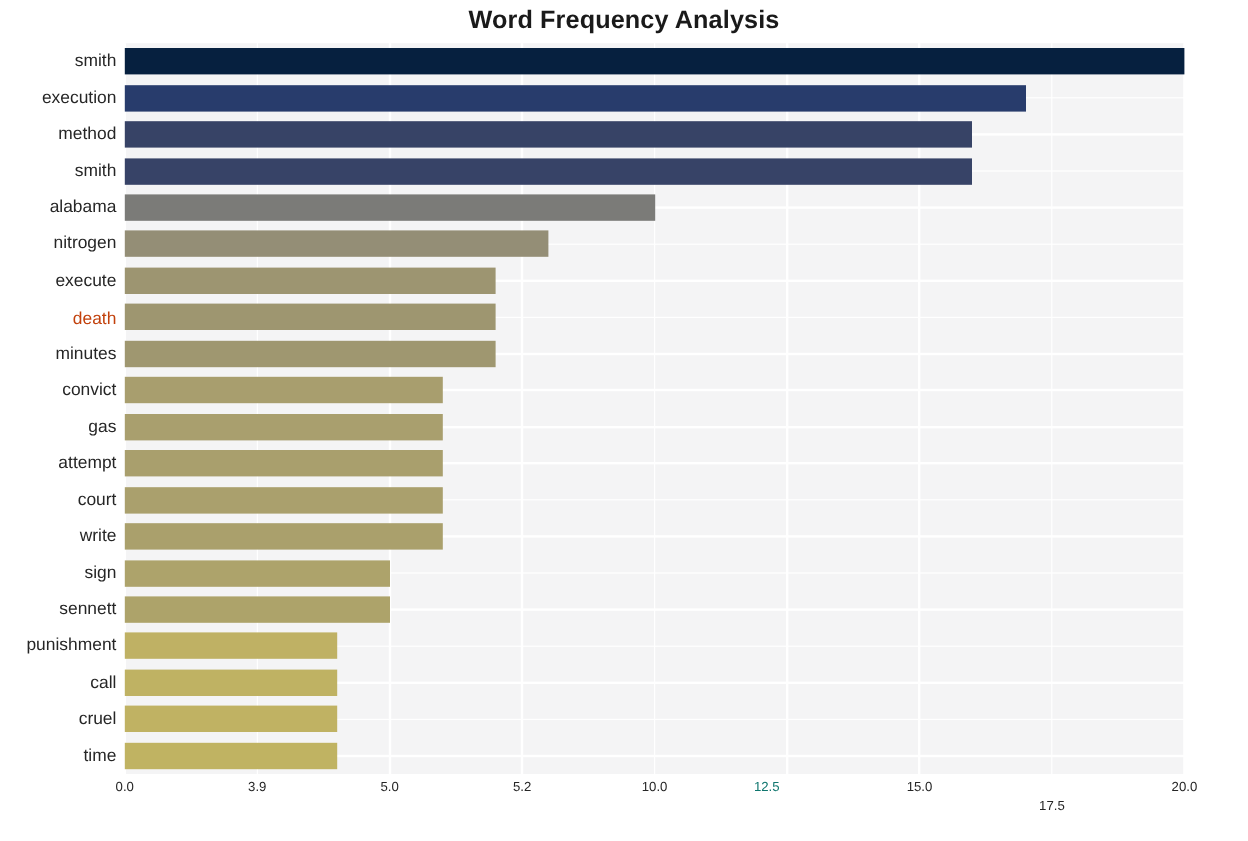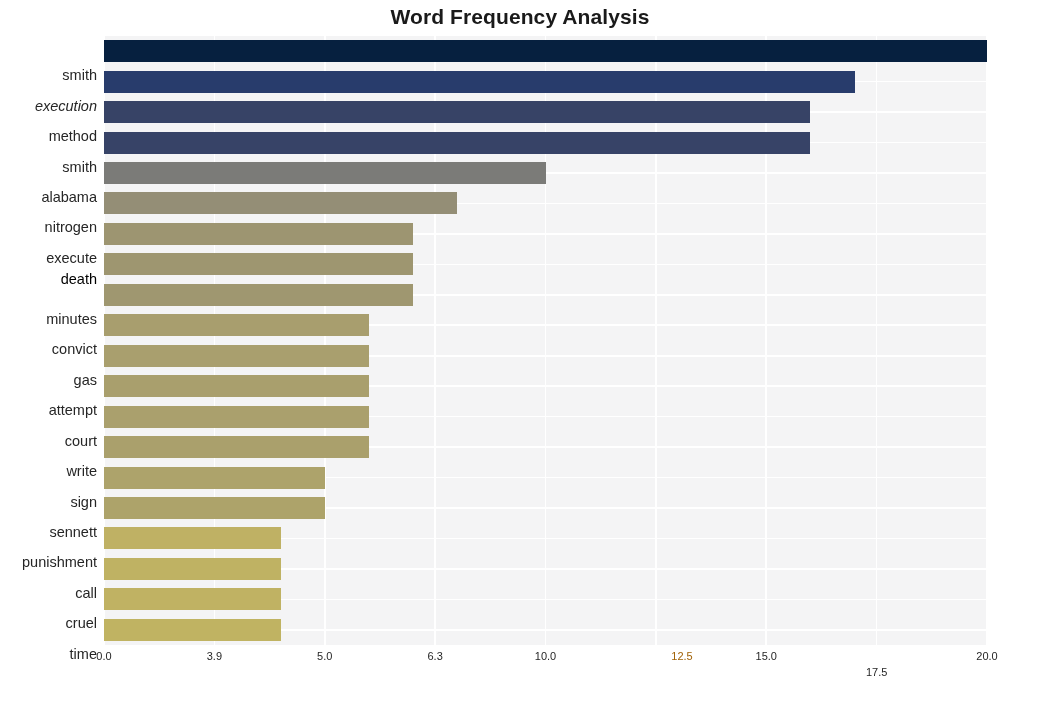--- a/index.html
+++ b/index.html
@@ -61,21 +61,21 @@
   .ylabel {
     position: absolute;
     right: 1047px;
     text-align: right;
     font-size: 14.5px;
     color: #262626;
     white-space: nowrap;
     height: 22px;
     line-height: 22px;
   }
-  #ytick-wrap { position: absolute; left: 0; top: 36px; width: 1040px; height: 609px; margin-top: 24px; }
+  #ytick-wrap { position: absolute; left: 0; top: 36px; width: 1040px; height: 609px; }
   #ytick-wrap .ylabel { right: 943px; }
   .xtick {
     position: absolute;
     top: 650px;
     font-size: 11px;
     color: #262626;
     text-align: center;
     width: 80px;
     margin-left: -40px;
   }
@@ -147,46 +147,46 @@
         <div class="bar" title="sennett: 5" style="top: 460.975px; width: 220.75px; background: rgb(173, 163, 106);"></div>
         <div class="bar" title="punishment: 4" style="top: 491.425px; width: 176.6px; background: rgb(191, 177, 100);"></div>
         <div class="bar" title="call: 4" style="top: 521.875px; width: 176.6px; background: rgb(191, 178, 99);"></div>
         <div class="bar" title="cruel: 4" style="top: 552.325px; width: 176.6px; background: rgb(192, 178, 99);"></div>
         <div class="bar" title="time: 4" style="top: 582.775px; width: 176.6px; background: rgb(192, 179, 98);"></div>
       </div>
   </div>
 
   <div id="ytick-wrap">
       <div class="ylabel" style="top: 4.225px; color: rgb(38, 38, 38);">smith</div>
-      <div class="ylabel" style="top: 34.675px; color: rgb(38, 38, 38); font-style: italic;">execution</div>
+      <div class="ylabel" style="top: 34.675px; color: rgb(38, 38, 38);">execution</div>
       <div class="ylabel" style="top: 65.125px; color: rgb(38, 38, 38);">method</div>
       <div class="ylabel" style="top: 95.575px; color: rgb(38, 38, 38);">smith</div>
       <div class="ylabel" style="top: 126.025px; color: rgb(38, 38, 38);">alabama</div>
       <div class="ylabel" style="top: 156.475px; color: rgb(38, 38, 38);">nitrogen</div>
       <div class="ylabel" style="top: 186.925px; color: rgb(38, 38, 38);">execute</div>
-      <div class="ylabel" style="top: 208px; color: #000000; text-align: center;">death</div>
+      <div class="ylabel" style="top: 219px; color: #c2410c; text-align: center;">death</div>
       <div class="ylabel" style="top: 247.825px; color: rgb(38, 38, 38);">minutes</div>
       <div class="ylabel" style="top: 278.275px; color: rgb(38, 38, 38);">convict</div>
       <div class="ylabel" style="top: 308.725px; color: rgb(38, 38, 38);">gas</div>
       <div class="ylabel" style="top: 339.175px; color: rgb(38, 38, 38);">attempt</div>
       <div class="ylabel" style="top: 369.625px; color: rgb(38, 38, 38);">court</div>
       <div class="ylabel" style="top: 400.075px; color: rgb(38, 38, 38);">write</div>
       <div class="ylabel" style="top: 430.525px; color: rgb(38, 38, 38);">sign</div>
       <div class="ylabel" style="top: 460.975px; color: rgb(38, 38, 38);">sennett</div>
       <div class="ylabel" style="top: 491.425px; color: rgb(38, 38, 38);">punishment</div>
       <div class="ylabel" style="top: 521.875px; color: rgb(38, 38, 38);">call</div>
       <div class="ylabel" style="top: 552.325px; color: rgb(38, 38, 38);">cruel</div>
       <div class="ylabel" style="top: 582.775px; color: rgb(38, 38, 38);">time</div>
     </div>
   <div id="xticks">
       <div class="xtick" style="left: 104px; color: rgb(38, 38, 38);">0.0</div>
       <div class="xtick" style="left: 214.375px; color: rgb(38, 38, 38);">3.9</div>
       <div class="xtick" style="left: 324.75px; color: rgb(38, 38, 38);">5.0</div>
-      <div class="xtick" style="left: 435.125px; color: rgb(38, 38, 38);">6.3</div>
+      <div class="xtick" style="left: 435.125px; color: rgb(38, 38, 38);">5.2</div>
       <div class="xtick" style="left: 545.5px; color: rgb(38, 38, 38);">10.0</div>
-      <div class="xtick" style="left: 682px; color: #a16207;">12.5</div>
+      <div class="xtick" style="left: 639px; color: #0f766e;">12.5</div>
       <div class="xtick" style="left: 766.25px; color: rgb(38, 38, 38);">15.0</div>
       <div class="xtick" style="left: 876.625px; color: rgb(38, 38, 38); margin-top: 16px;">17.5</div>
       <div class="xtick" style="left: 987px; color: rgb(38, 38, 38);">20.0</div>
     </div>
 
 
 </div>
 
 </body></html>

